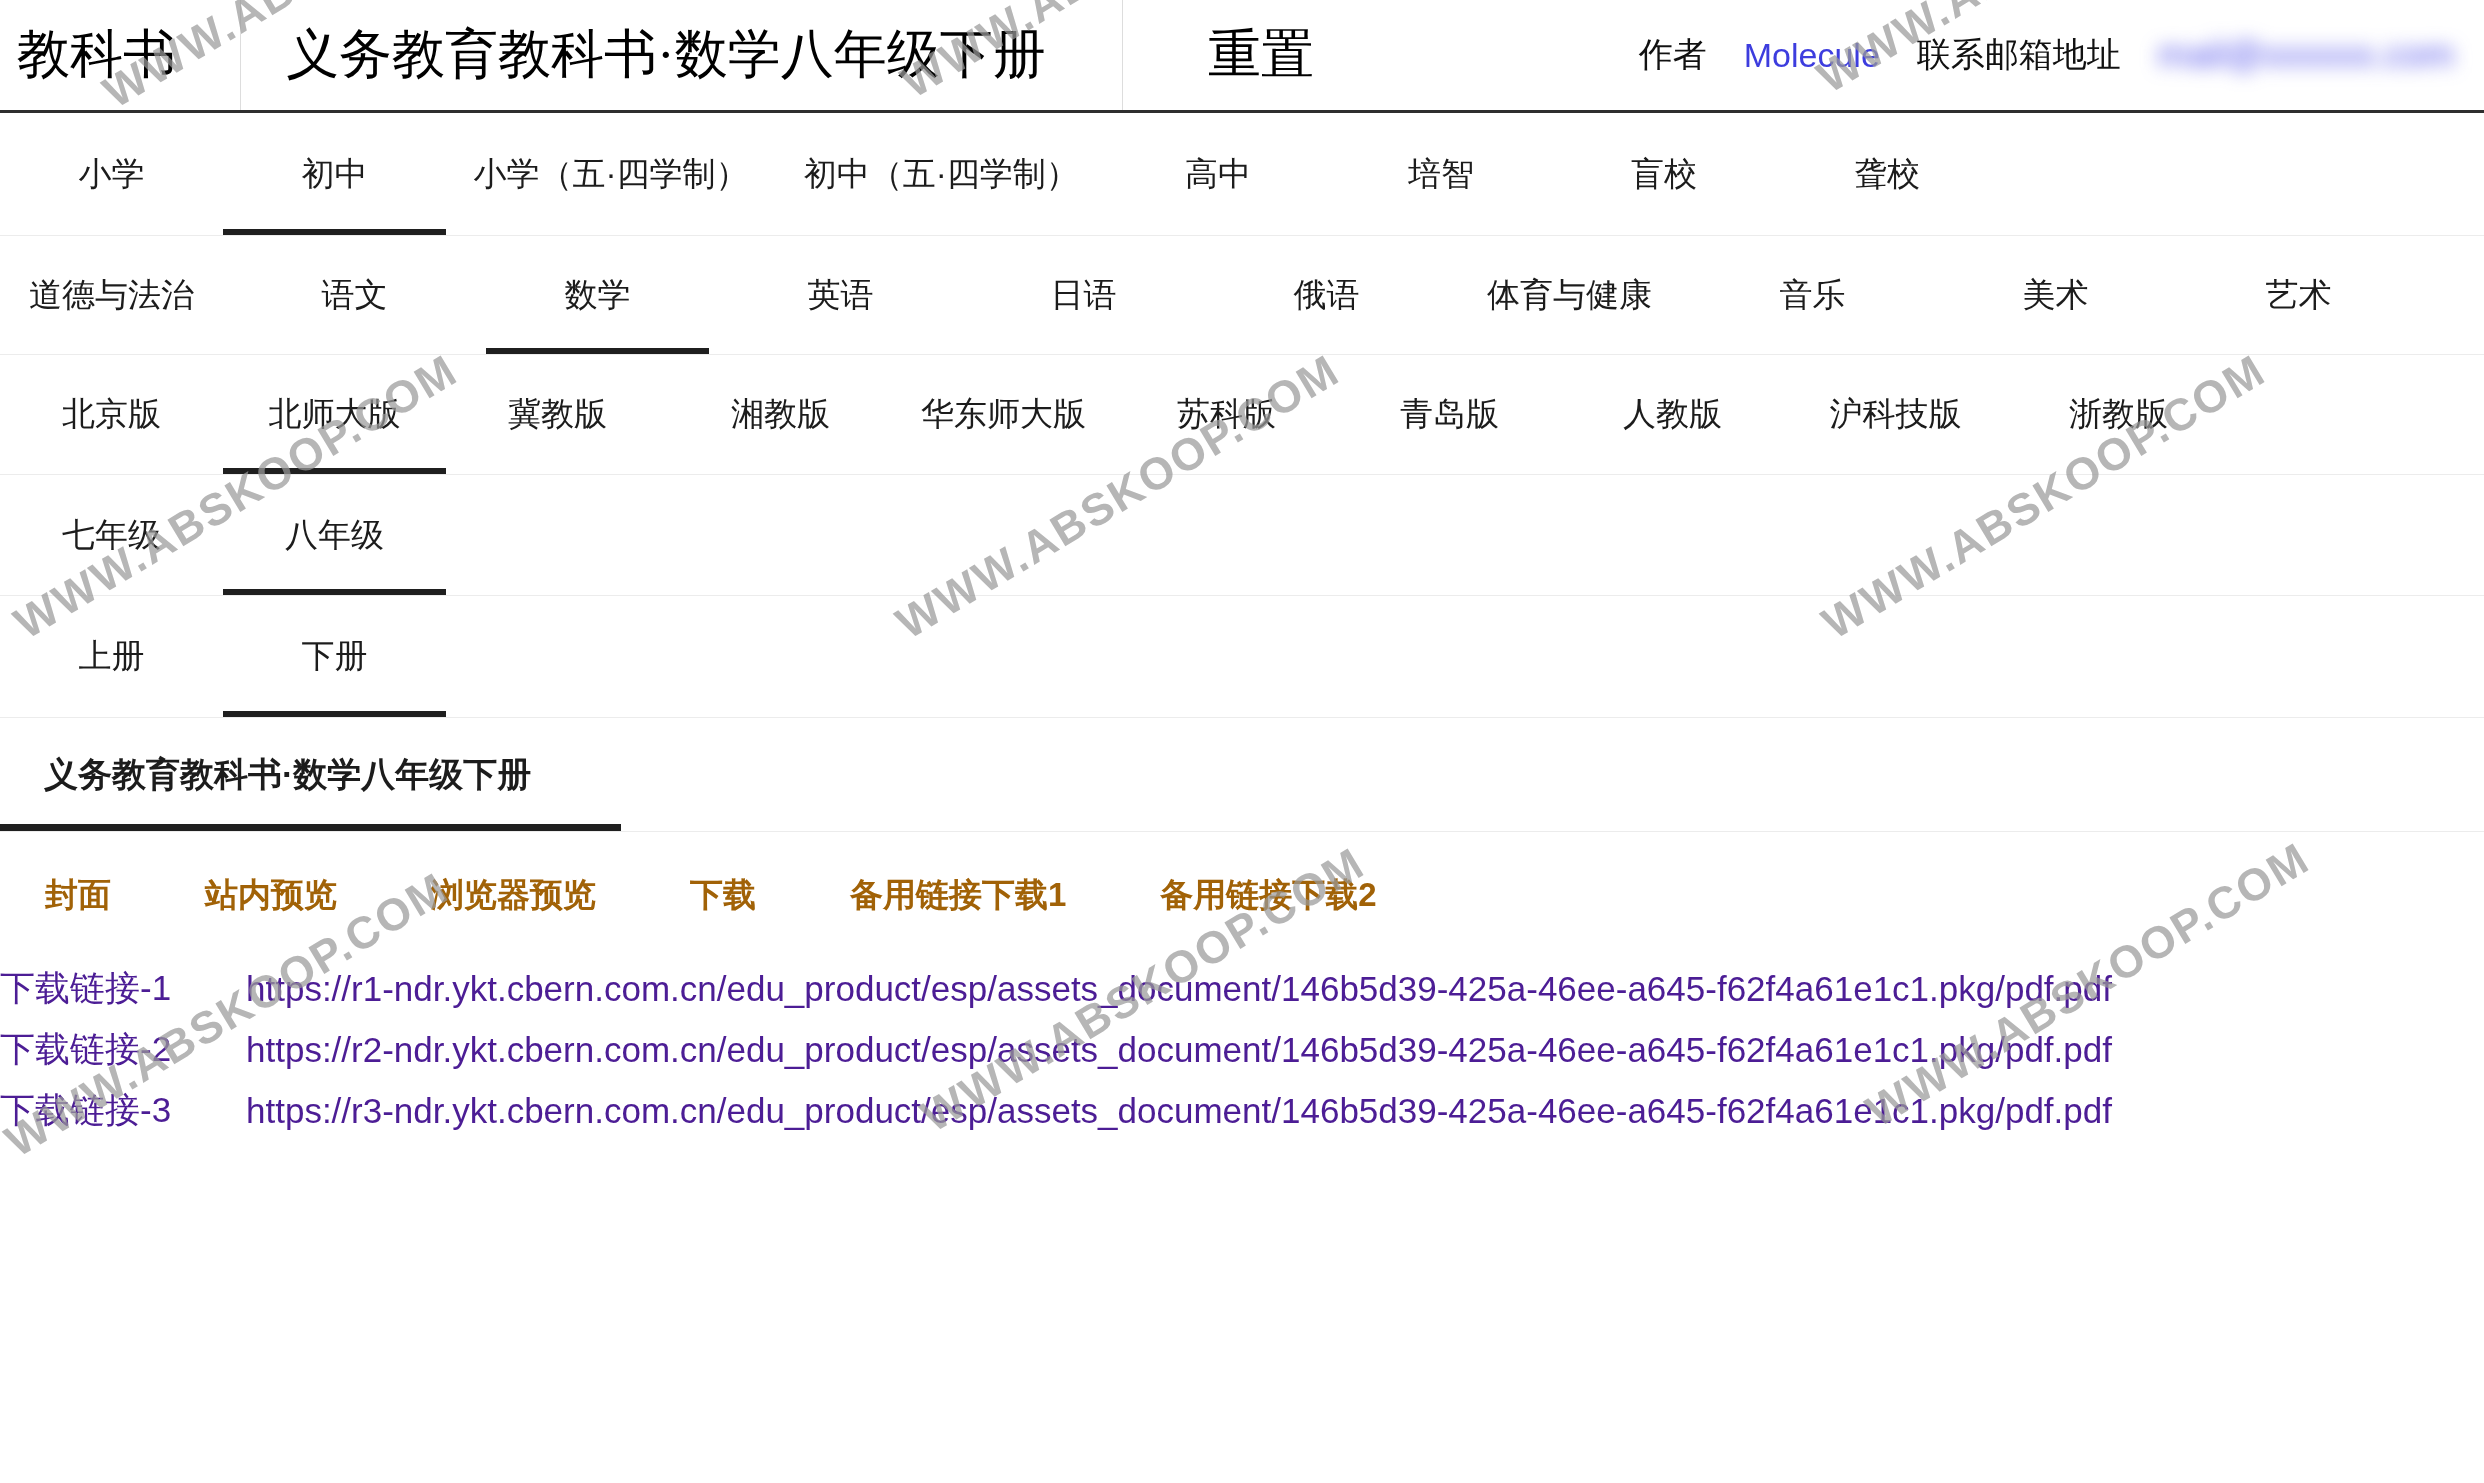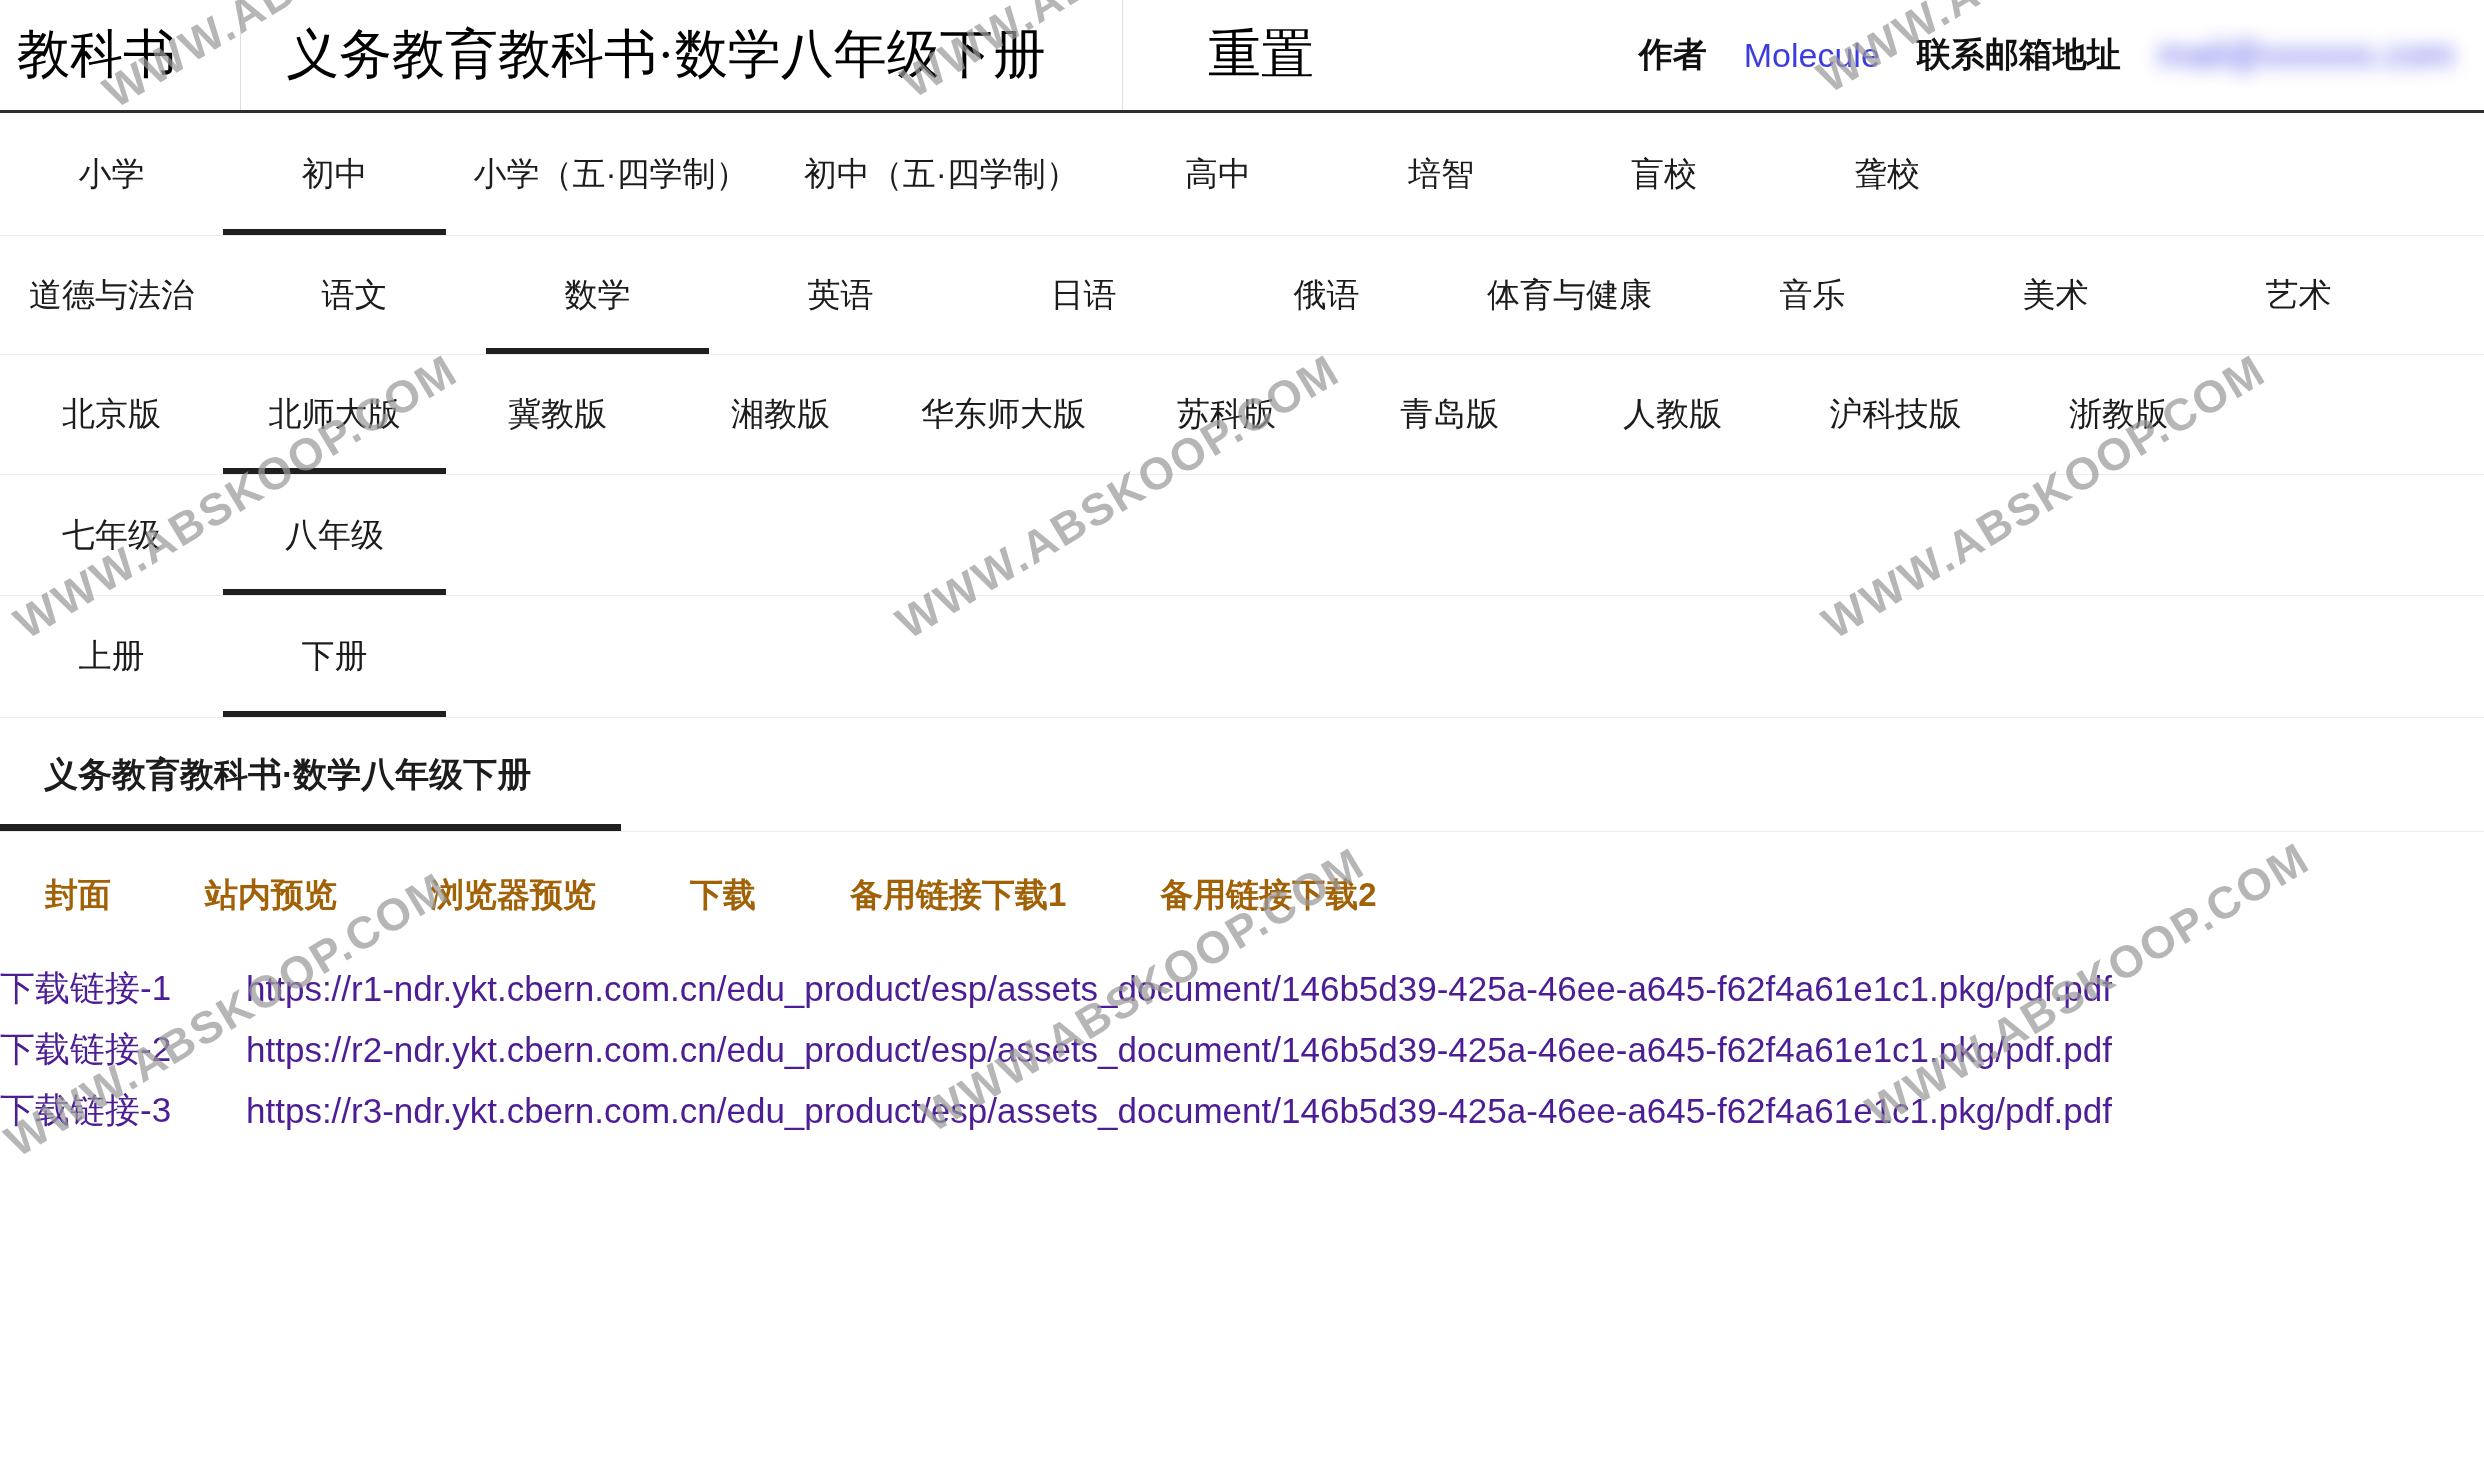--- a/index.html
+++ b/index.html
@@ -40,21 +40,21 @@
     cursor:pointer;white-space:nowrap;
   }
   .author-group{
     margin-left:auto;
     display:flex;align-items:center;
     gap:37px;
     padding-right:29.6px;
     font-size:34px;
     white-space:nowrap;
   }
-  .blabel{font-weight:bold;color:#111;}
+  .blabel{font-weight:normal;color:#111;}
   .author-link{color:#3d3dde;cursor:pointer;text-decoration:none;}
   .email-blur{
     color:#5353ea;
     font-size:37px;
     filter:blur(8.9px);
     user-select:none;
   }
   
   .tab-row{
     display:flex;align-items:stretch;

